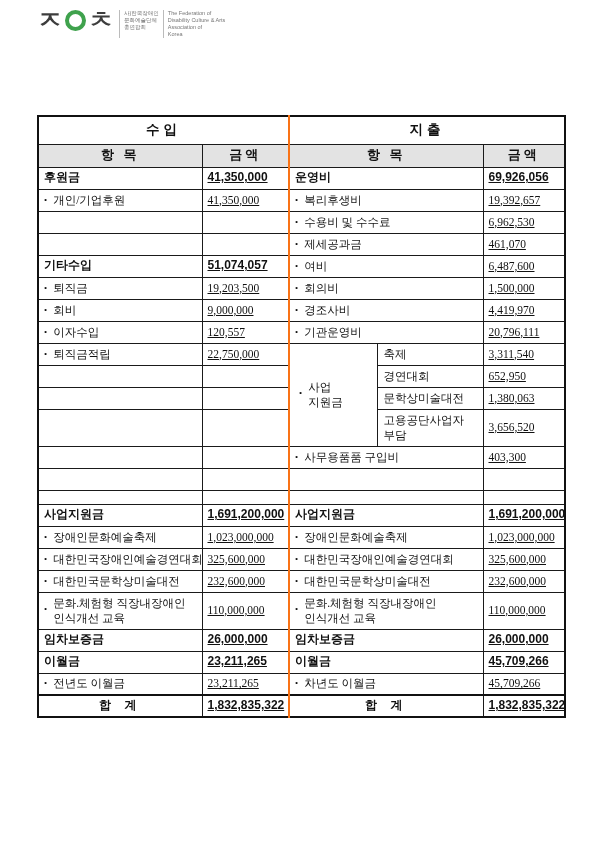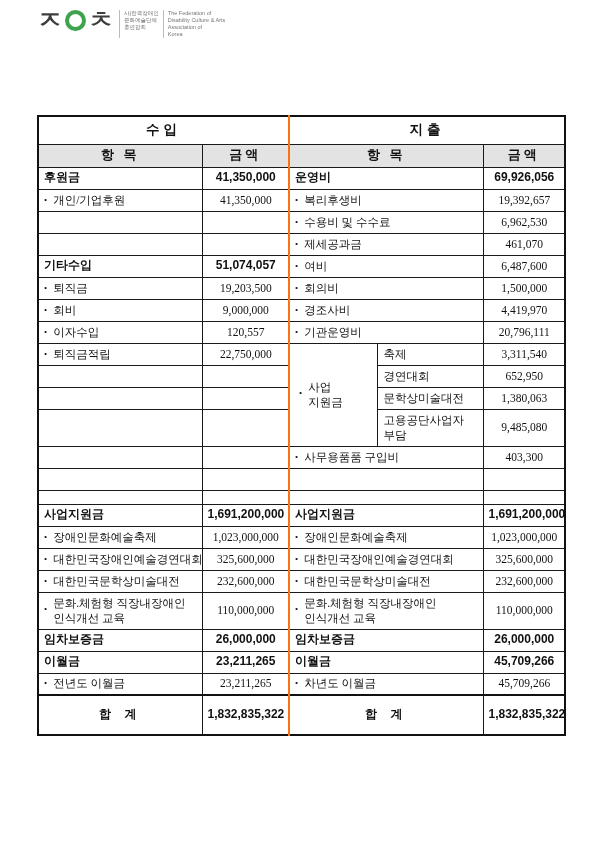--- a/index.html
+++ b/index.html
@@ -21,21 +21,21 @@
              font-weight:900;font-size:28px;letter-spacing:2px;color:#000;}
   
   .tbl-wrap{position:absolute;left:37px;top:115px;width:527px;}
   table{border-collapse:collapse;width:527px;table-layout:fixed;}
   td{border:1px solid #1a1a1a;padding:1px 5px;font-size:11.5px;vertical-align:middle;
      overflow:hidden;line-height:1.3;}
   thead td{background:#ffffff;text-align:center;font-family:"Liberation Sans",sans-serif;
            font-weight:700;font-size:13.5px;letter-spacing:4px;}
   thead tr.subhead td{background:var(--header-bg,#e3e3e3);font-size:13px;letter-spacing:3px;}
   td.li,td.ri{text-align:left;white-space:nowrap;}
-  td.la,td.ra{text-align:center;padding-right:4px;font-size:11.5px;}
+  td.la,td.ra{text-align:left;padding-right:4px;font-size:11.5px;text-decoration:underline;}
   td.b{font-family:"Liberation Sans",sans-serif;font-weight:700;font-size:12px;letter-spacing:0;}
   td.c{text-align:center;letter-spacing:5px;}
   td.ri,td.grp{border-left:2px solid #f97316;}
   td.grp{text-align:left;padding-left:9px;white-space:nowrap;}
   td.grp .ml,td .ml{display:inline-block;vertical-align:middle;white-space:normal;}
   td.sub{text-align:left;padding-left:6px;white-space:nowrap;}
   tr.total td{border-top:2px solid #111;}
   table{border:2px solid #111;padding-left:38px;}
   .bullet{display:inline-block;font-size:9px;vertical-align:1px;margin-right:6px;color:#111;}
 </style>
@@ -152,21 +152,21 @@
           <tr style="height: 22px;">
             <td class="li"><span></span></td>
             <td class="la"><span></span></td>
             <td class="sub"><span>문학상미술대전</span></td>
             <td class="ra"><span>1,380,063</span></td>
           </tr>
           <tr style="height: 37px;">
             <td class="li"><span></span></td>
             <td class="la"><span></span></td>
             <td class="sub"><span class="ml">고용공단사업자<br>부담</span></td>
-            <td class="ra"><span>9,485,080</span></td>
+            <td class="ra"><span>3,656,520</span></td>
           </tr>
           <tr style="height: 22px;">
             <td class="li"><span></span></td>
             <td class="la"><span></span></td>
             <td colspan="2" class="ri"><span class="bullet">•</span><span>사무용품품 구입비</span></td>
             <td class="ra"><span>403,300</span></td>
           </tr>
           <tr style="height: 22px;">
             <td class="li"><span></span></td>
             <td class="la"><span></span></td>
@@ -220,21 +220,21 @@
             <td class="la b"><span>23,211,265</span></td>
             <td colspan="2" class="ri b"><span>이월금</span></td>
             <td class="ra b"><span>45,709,266</span></td>
           </tr>
           <tr style="height: 22px;">
             <td class="li"><span class="bullet">•</span><span>전년도 이월금</span></td>
             <td class="la"><span>23,211,265</span></td>
             <td colspan="2" class="ri"><span class="bullet">•</span><span>차년도 이월금</span></td>
             <td class="ra"><span>45,709,266</span></td>
           </tr>
-          <tr class="total" style="height: 40px;">
+          <tr class="total" style="height: 22px;">
             <td class="li b c"><span>합 계</span></td>
             <td class="la b"><span>1,832,835,322</span></td>
             <td colspan="2" class="ri b c"><span>합 계</span></td>
             <td class="ra b"><span>1,832,835,322</span></td>
           </tr>
         </tbody>
     </table>
   </div>
 
 </div>

